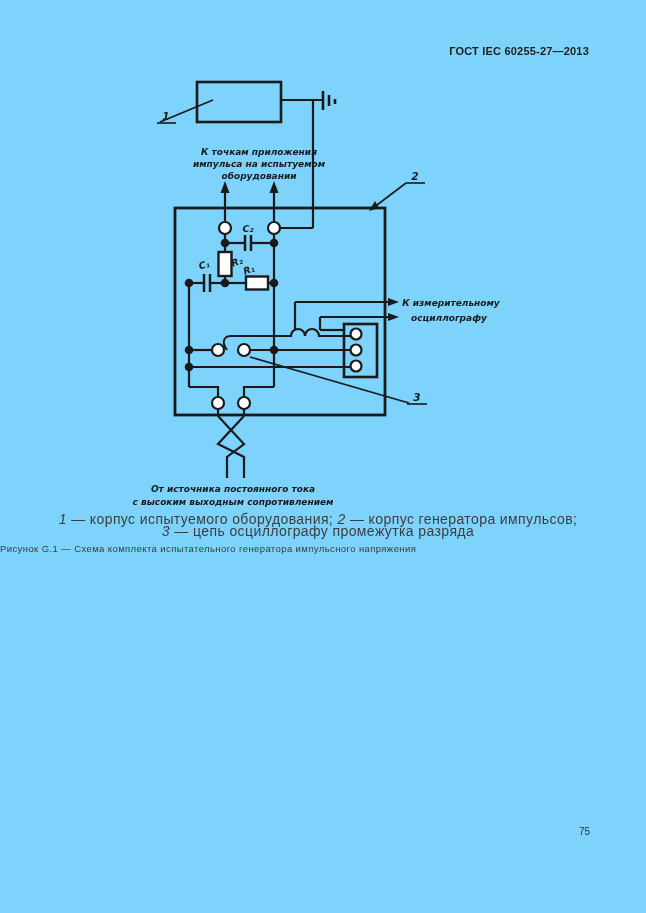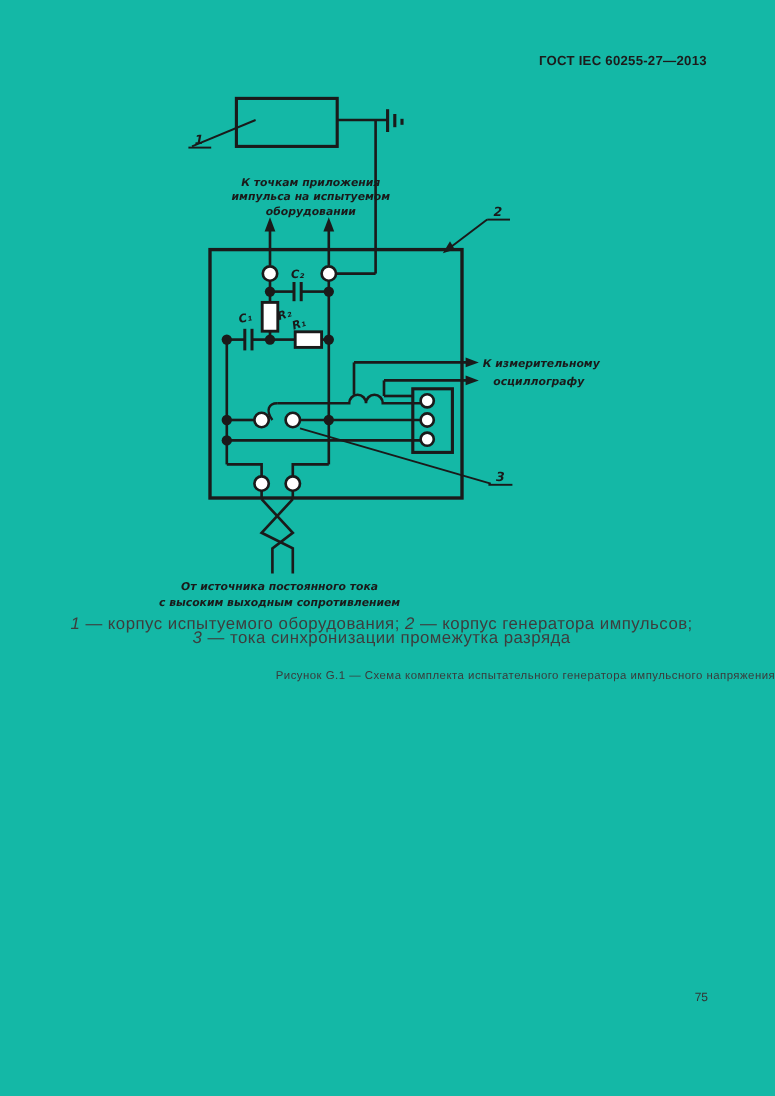--- a/index.html
+++ b/index.html
@@ -1,37 +1,37 @@
 <!DOCTYPE html>
 <html><head>
 <meta charset="utf-8">
 <style>
   html,body{margin:0;padding:0;background:#888;}
   .page{
     position:relative;
     width:646px;height:913px;
-    background:#14b8a6;
+    background:#7dd3fc;
     font-family:"Liberation Sans",sans-serif;
     overflow:hidden;
   }
   .hdr{
     position:absolute;top:45px;right:57px;
     font-size:11px;font-weight:bold;color:#1c1c1c;
     letter-spacing:0.2px;
   }
   svg.diagram{position:absolute;left:0;top:0;}
   .legend{
     position:absolute;left:4px;right:14px;text-align:center;
     font-size:14px;color:#3d3d3d;letter-spacing:0.4px;
   }
   .legend .num{font-style:italic;}
   .legend-1{top:511px;}
   .legend-2{top:523px;}
   .caption{
-    position:absolute;left:0;right:0;top:558px;text-align:right;
+    position:absolute;left:0;right:0;top:543px;text-align:left;
     font-size:9.5px;color:#3a3a3a;letter-spacing:0.4px;
   }
   .pagenum{
     position:absolute;top:826px;right:56px;
     font-size:10px;color:#333;text-align:center;
   }
   text{fill:#1a1a1a;}
   .note{font-family:"DejaVu Sans",sans-serif;font-style:italic;font-weight:bold;font-size:9px;}
   .comp{font-family:"DejaVu Sans",sans-serif;font-style:italic;font-weight:bold;font-size:9.5px;}
   .callout{font-family:"DejaVu Sans",sans-serif;font-style:italic;font-weight:bold;font-size:10.5px;}
@@ -199,20 +199,20 @@
     <g stroke="none" fill="#1a1a1a">
       <text class="note" x="233" y="492" text-anchor="middle">От источника постоянного тока</text>
       <text class="note" x="233" y="505" text-anchor="middle">с высоким выходным сопротивлением</text>
     </g>
   </svg>
 
   <div class="legend legend-1">
     <span class="num">1</span><span> — корпус испытуемого оборудования; </span><span class="num">2</span><span> — корпус генератора импульсов;</span>
   </div>
   <div class="legend legend-2">
-    <span class="num">3</span><span> — тока синхронизации промежутка разряда</span>
+    <span class="num">3</span><span> — цепь осциллографу промежутка разряда</span>
   </div>
 
   <div class="caption">Рисунок G.1 — Схема комплекта испытательного генератора импульсного напряжения</div>
 
   <div class="pagenum">75</div>
 
 </div>
 
 </body></html>

